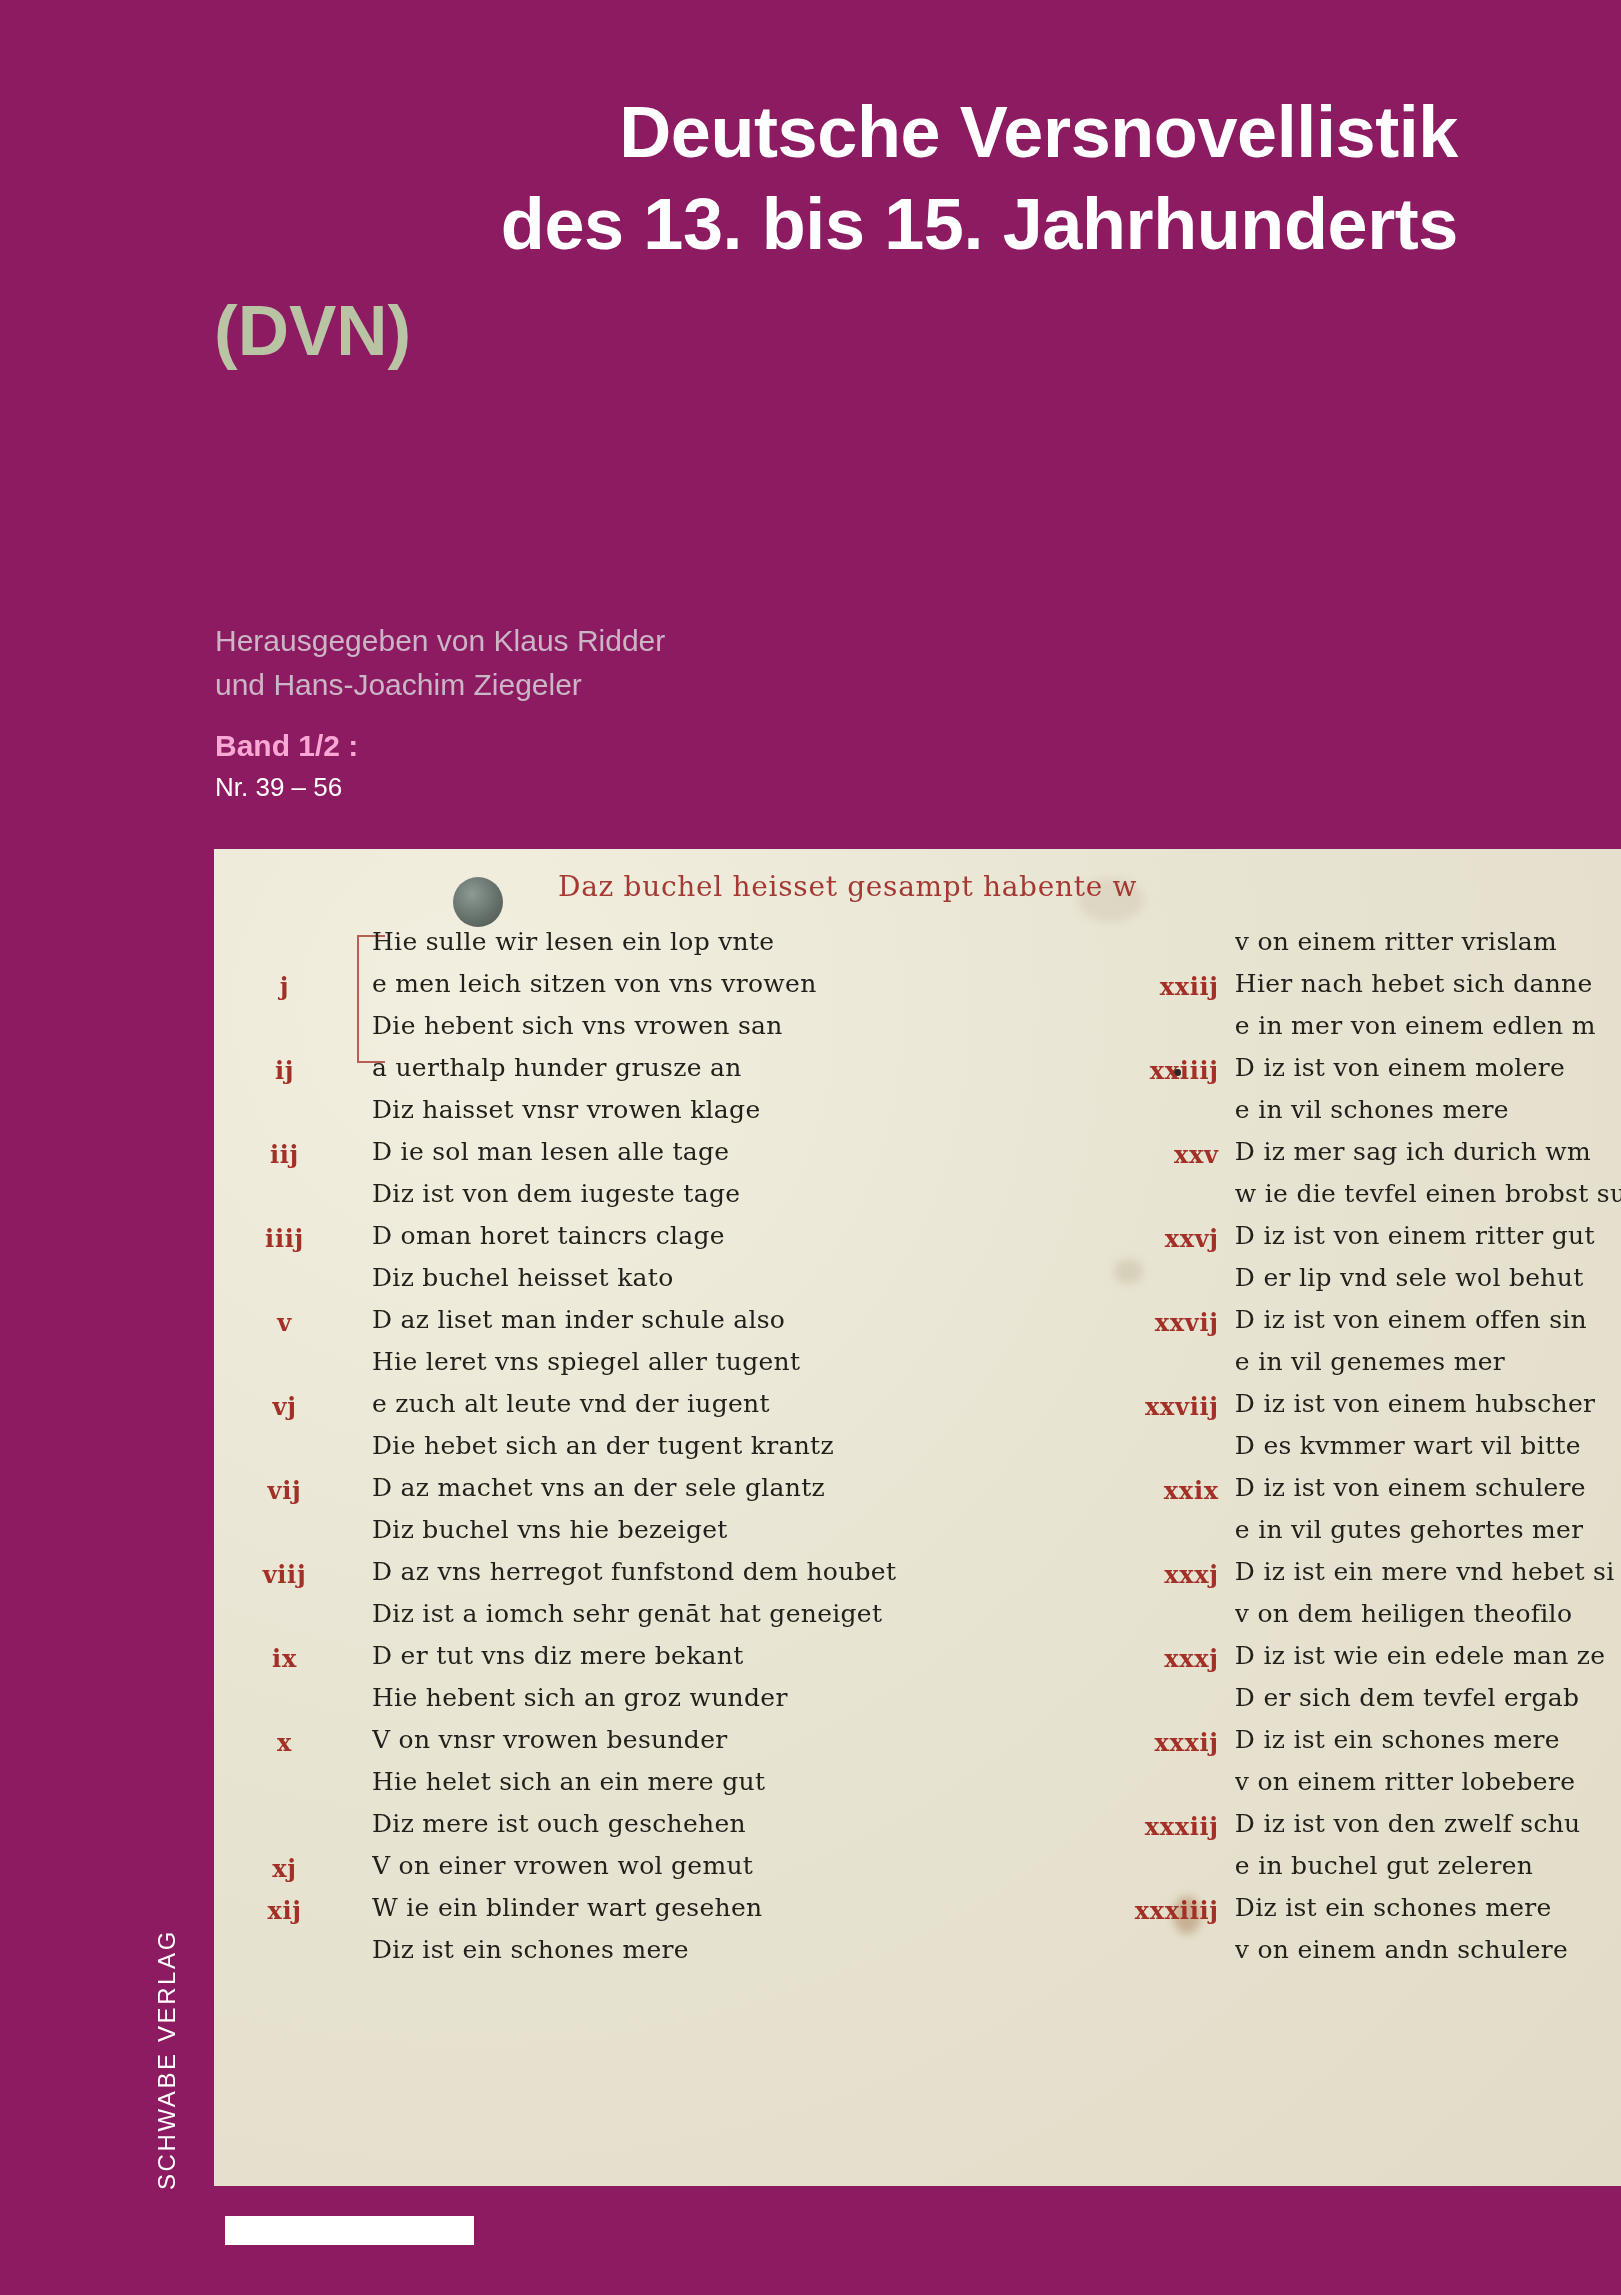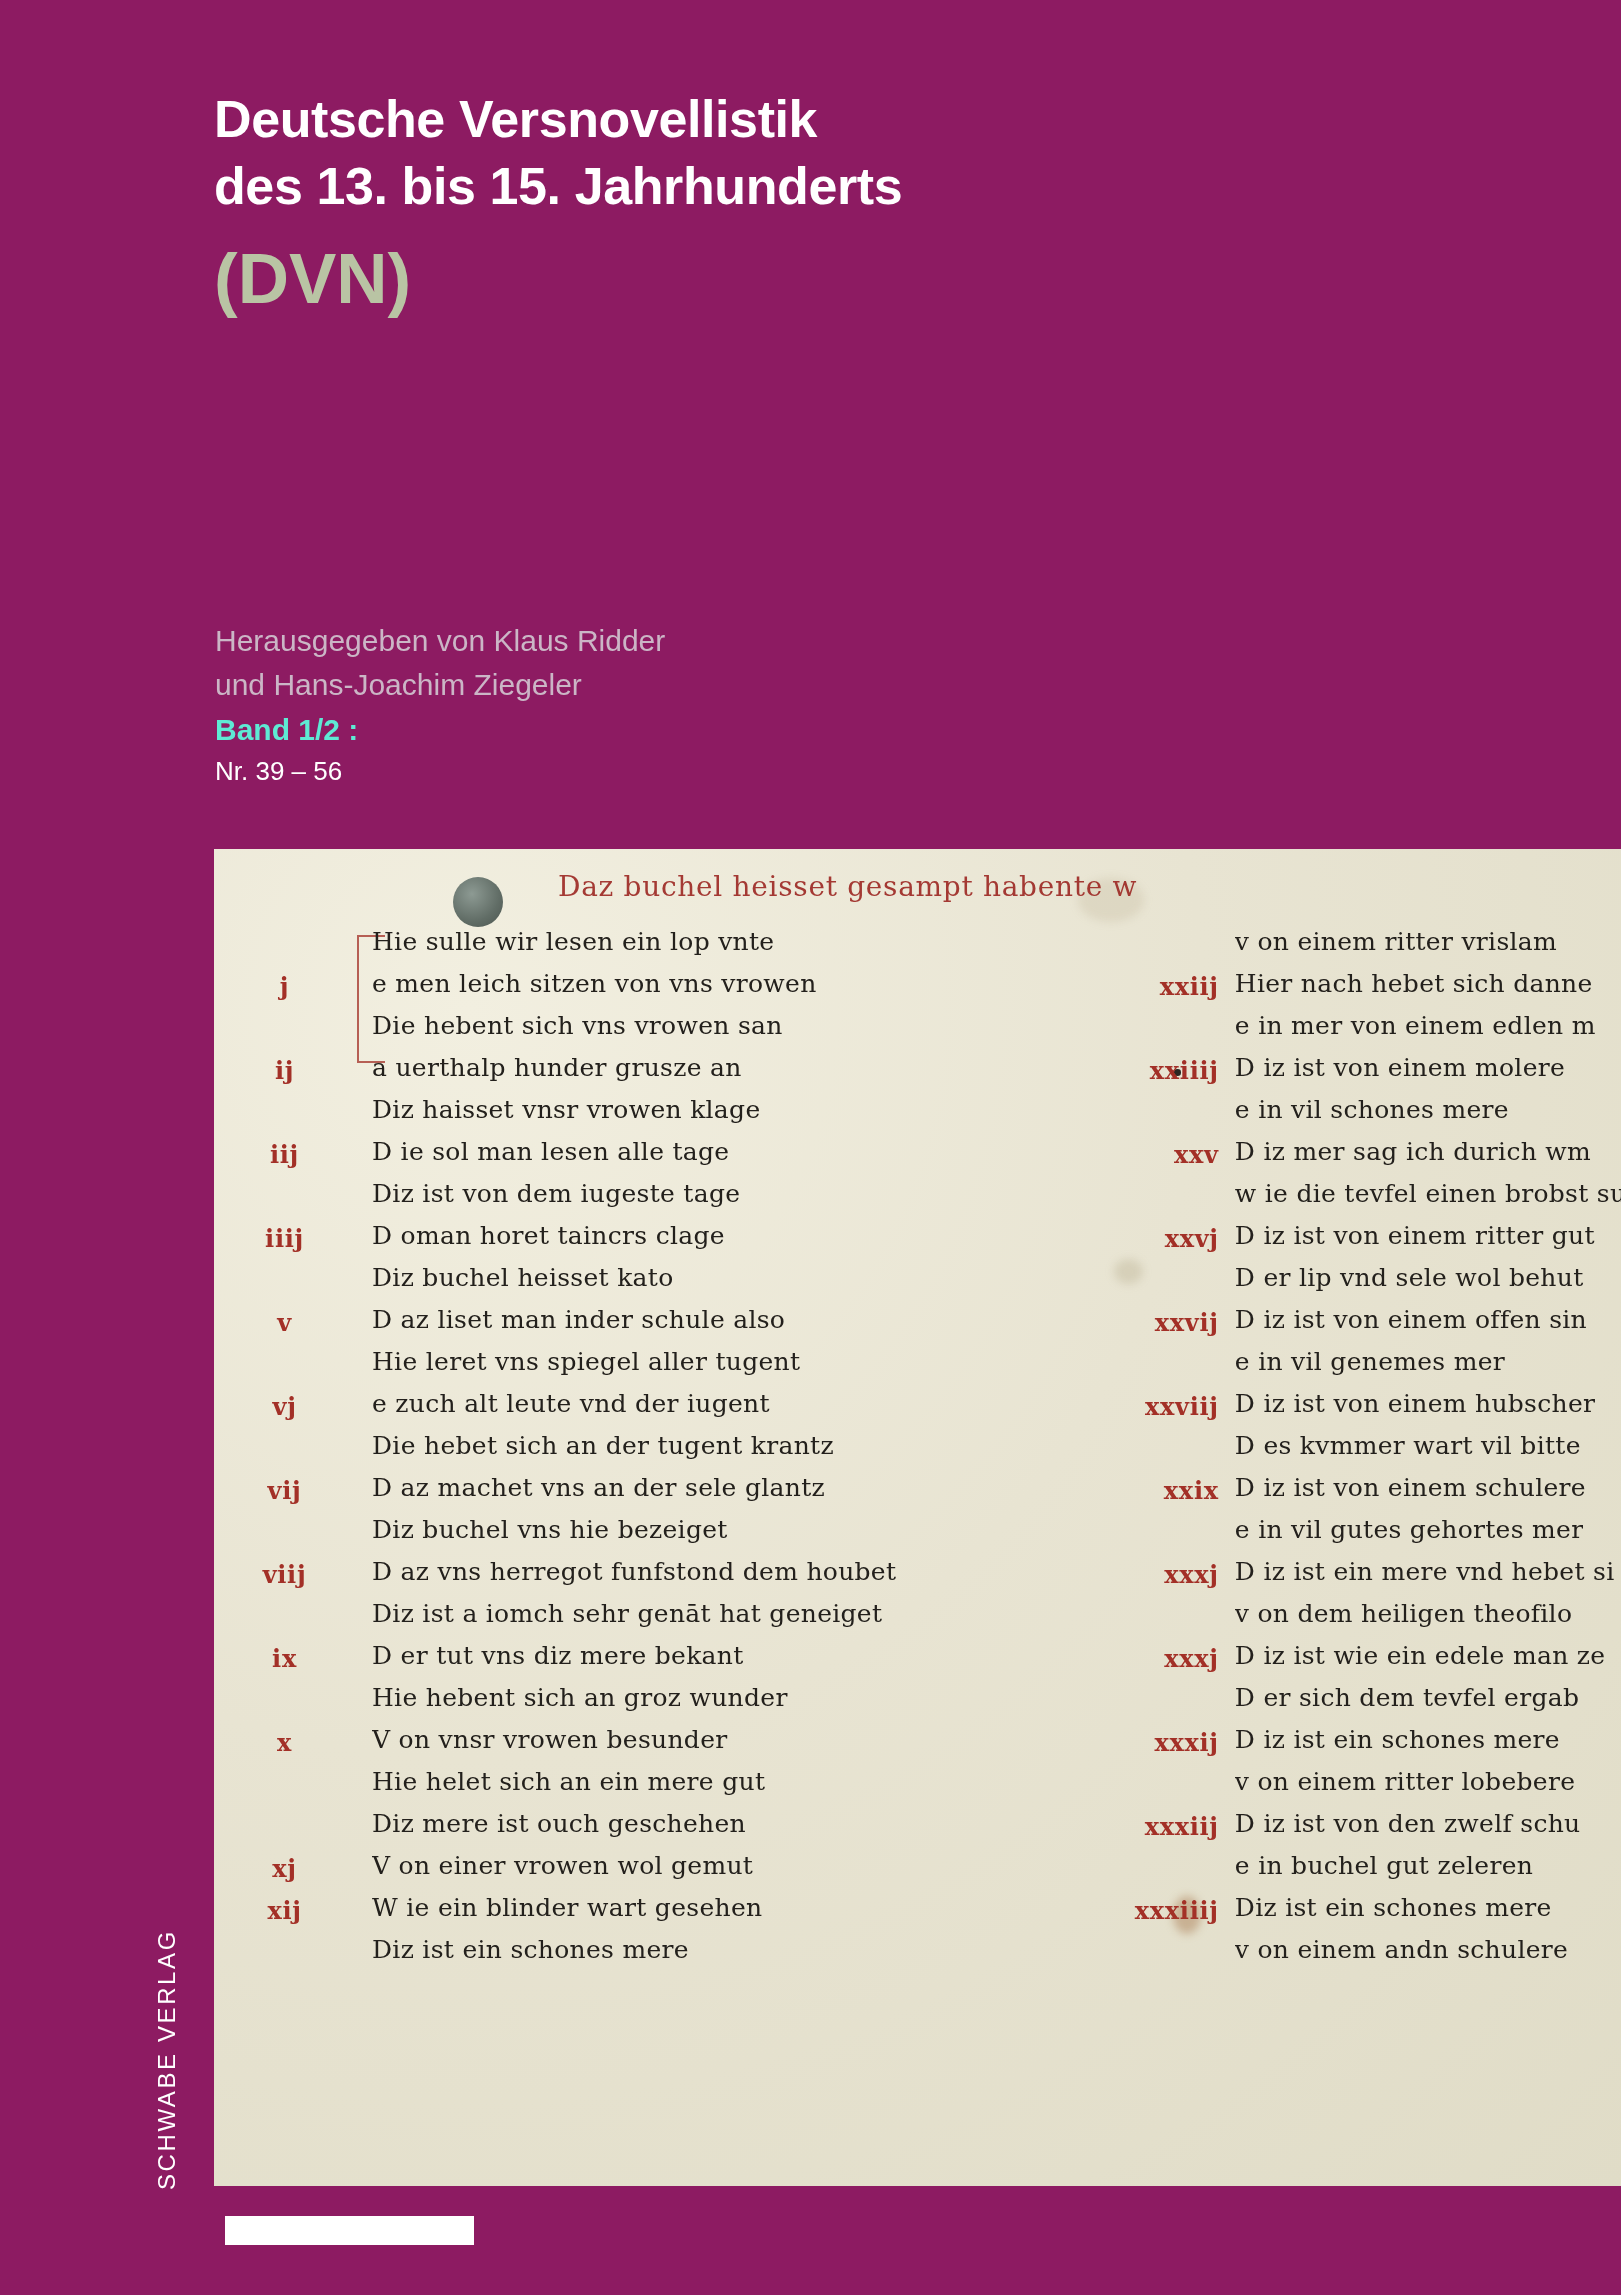--- a/index.html
+++ b/index.html
@@ -24,25 +24,26 @@
 
   
   .title-block {
     position: absolute;
     left: 214px;
     top: 86px;
     width: 1244px;
   }
   .title-line {
     color: #ffffff;
-    font-size: 52px;
+    font-size: 72px;
     font-weight: bold;
     letter-spacing: -0.4px;
     line-height: 1.28;
     white-space: nowrap;
+    text-align: right;
   }
   .subtitle-line {
     color: #b9c4a4;
     font-size: 71px;
     font-weight: bold;
     line-height: 1.4;
     margin-top: 10.2px;
     white-space: nowrap;
   }
 
@@ -53,24 +54,25 @@
     top: 619px;
     width: 1025px;
   }
   .editor-line {
     color: #cbb6c6;
     font-size: 30px;
     line-height: 1.48;
     white-space: nowrap;
   }
   .volume-line {
-    color: #5eead4;
+    color: #f9a8d4;
     font-size: 30px;
     font-weight: bold;
     line-height: 1.48;
+    margin-top: 16px;
     white-space: nowrap;
   }
   .number-line {
     color: #ffffff;
     font-size: 26px;
     font-weight: normal;
     line-height: 1.48;
     white-space: nowrap;
   }
 

